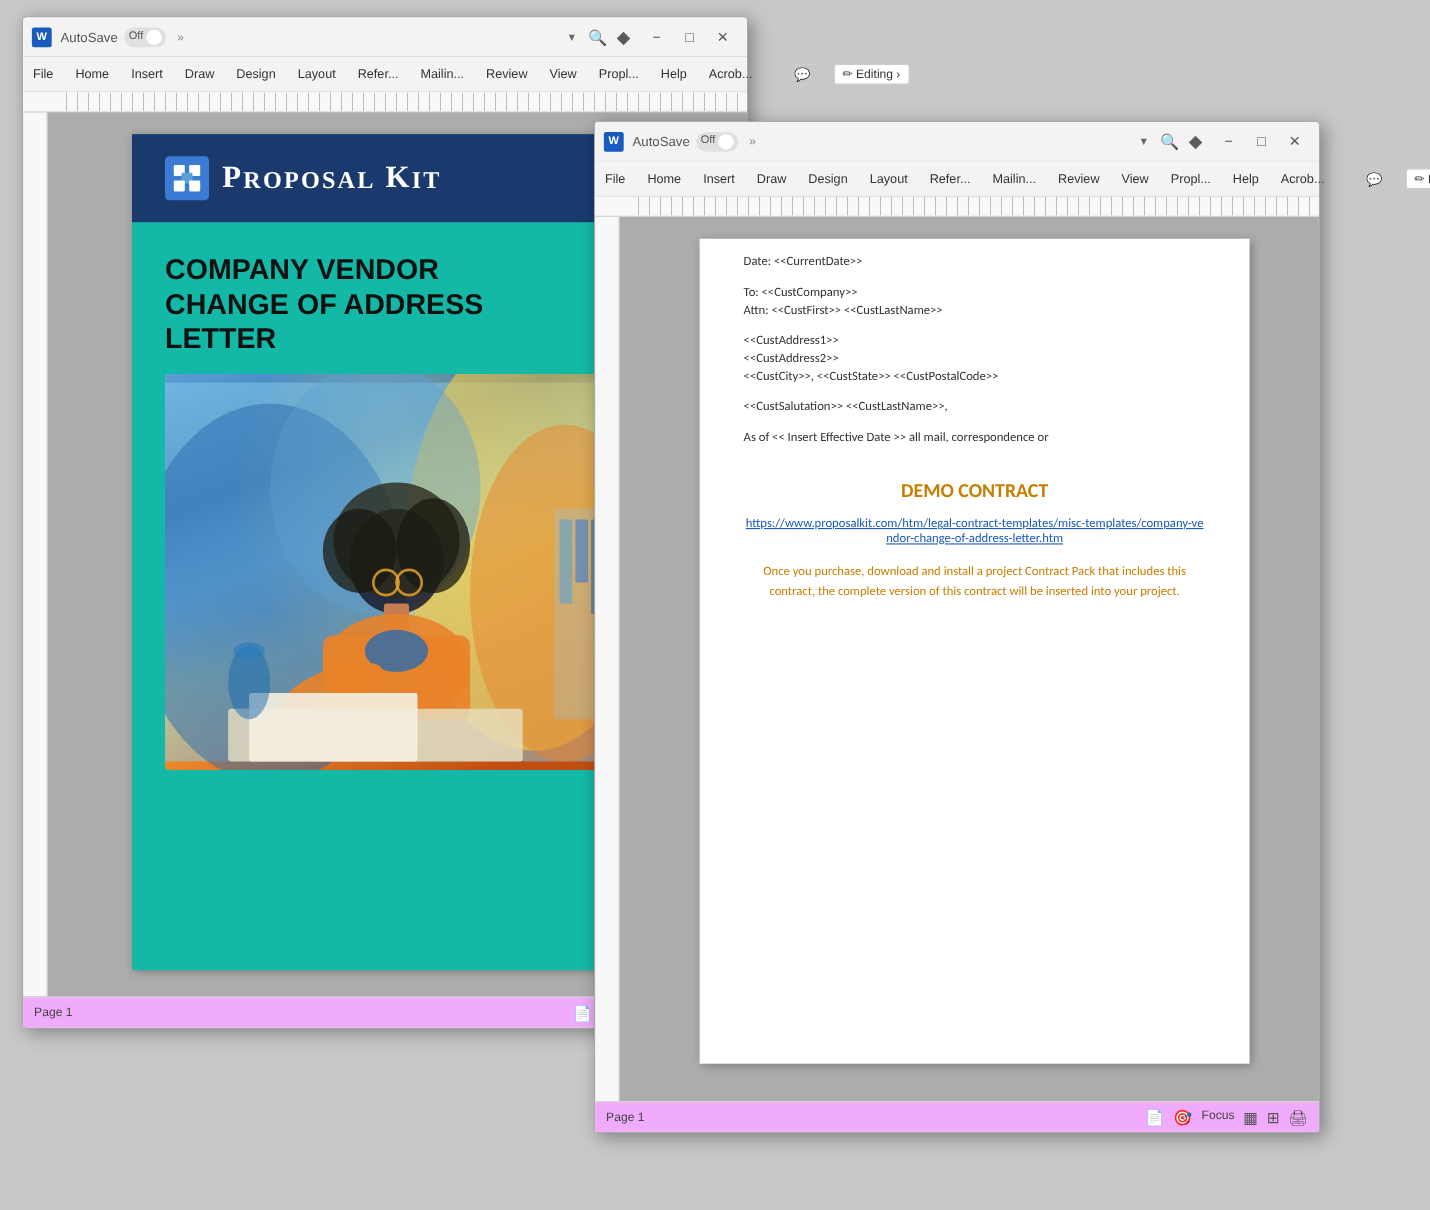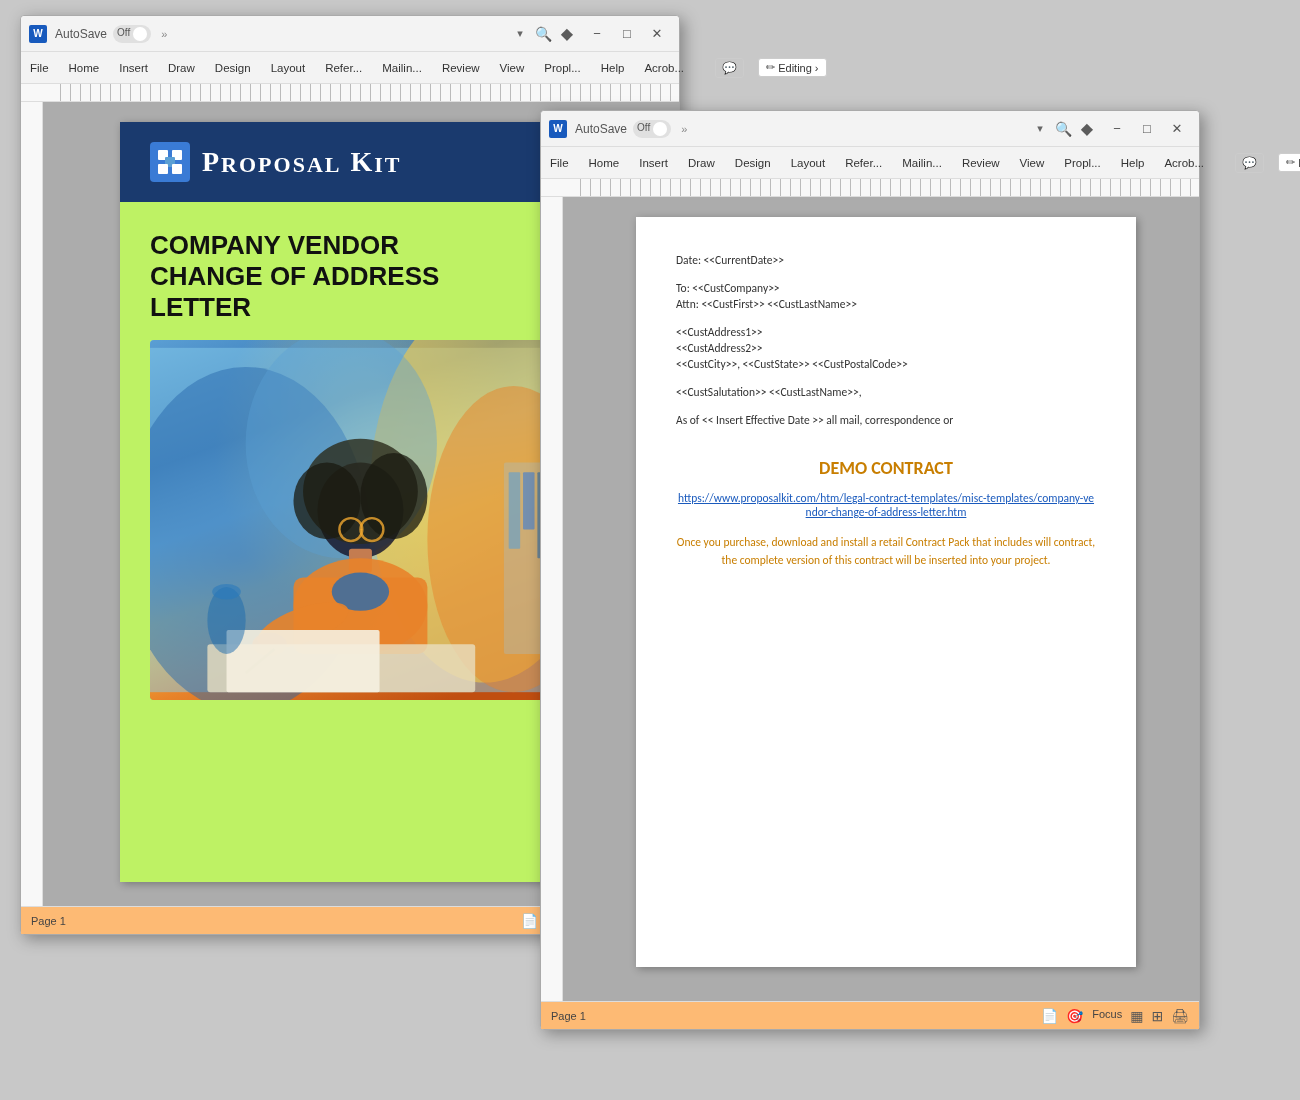--- a/index.html
+++ b/index.html
@@ -186,21 +186,21 @@
     .vertical-ruler {
       position: absolute;
       left: 0; top: 0; bottom: 0;
       width: 22px;
       background: #f8f8f8;
       border-right: 1px solid #ddd;
       z-index: 5;
     }
 
     .page {
-      background: #bef264;
+      background: #14b8a6;
       width: 500px;
       min-height: 760px;
       box-shadow: 2px 2px 8px rgba(0,0,0,0.3);
       position: relative;
       margin-left: 40px;
     }
 
     
     .cover-header {
       background: #1a3a6e;
@@ -259,21 +259,21 @@
         linear-gradient(160deg, #5b9fd4 0%, #2a6aad 25%, #87ceeb 40%, #f5c842 55%, #e8832a 70%, #c04e10 90%);
     }
 
     
     .letter-page {
       background: #fff;
       width: 500px;
       min-height: 750px;
       box-shadow: 2px 2px 8px rgba(0,0,0,0.3);
       margin-left: 32px;
-      padding: 36px 40px;
+      padding: 14px 40px;
     }
 
     .letter-field {
       font-size: 11.5px;
       color: #333;
       margin-bottom: 2px;
       font-family: 'Calibri', Arial, sans-serif;
     }
 
     .letter-section { margin-bottom: 14px; }
@@ -304,21 +304,21 @@
       color: #1a5abd;
       text-decoration: underline;
       margin-bottom: 14px;
       display: block;
       font-family: 'Calibri', Arial, sans-serif;
       word-break: break-all;
     }
 
     
     .status-bar {
-      background: #fdba74;
+      background: #f0abfc;
       border-top: 1px solid #ddd;
       height: 28px;
       display: flex;
       align-items: center;
       padding: 0 10px;
       gap: 4px;
       flex-shrink: 0;
     }
 
     .status-item {
@@ -554,21 +554,21 @@
       </div>
 
 
       <div class="letter-section">
         <div class="letter-field">As of &lt;&lt; Insert Effective Date &gt;&gt; all mail, correspondence or</div>
       </div>
 
       <div class="demo-box">
         <div class="demo-title">DEMO CONTRACT</div>
         <a class="demo-link" href="#">https://www.proposalkit.com/htm/legal-contract-templates/misc-templates/company-vendor-change-of-address-letter.htm</a>
-        <div class="demo-text">Once you purchase, download and install a retail Contract Pack that includes will contract, the complete version of this contract will be inserted into your project.</div>
+        <div class="demo-text">Once you purchase, download and install a project Contract Pack that includes this contract, the complete version of this contract will be inserted into your project.</div>
       </div>
     </div>
   </div>
 
   <div class="status-bar">
     <span class="status-item">Page 1</span>
     <div class="status-icons">
       <span class="status-icon">📄</span>
       <span class="status-icon">🎯</span>
       <span class="status-item">Focus</span>

